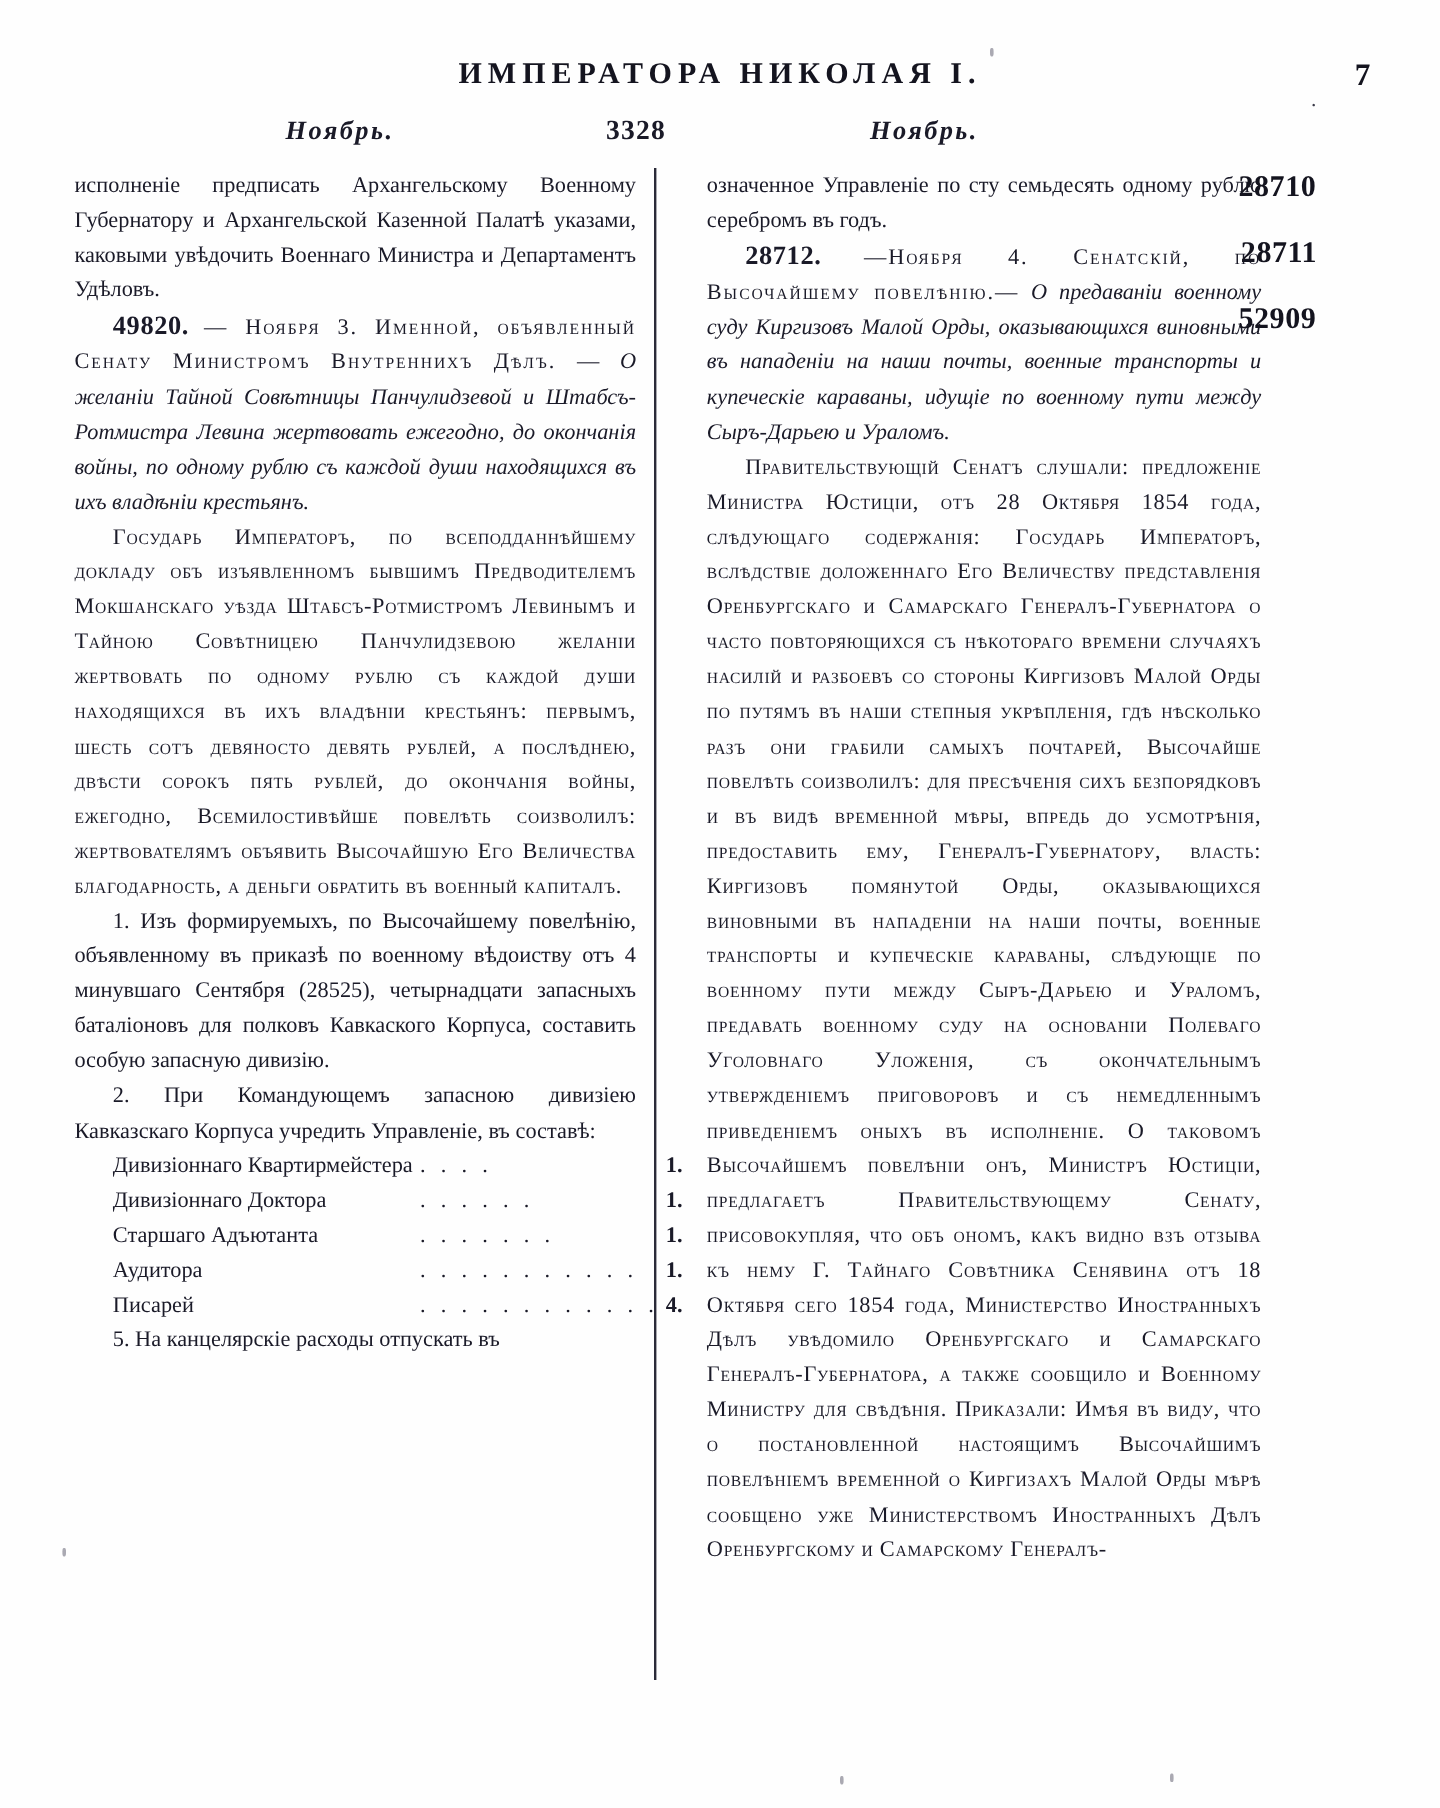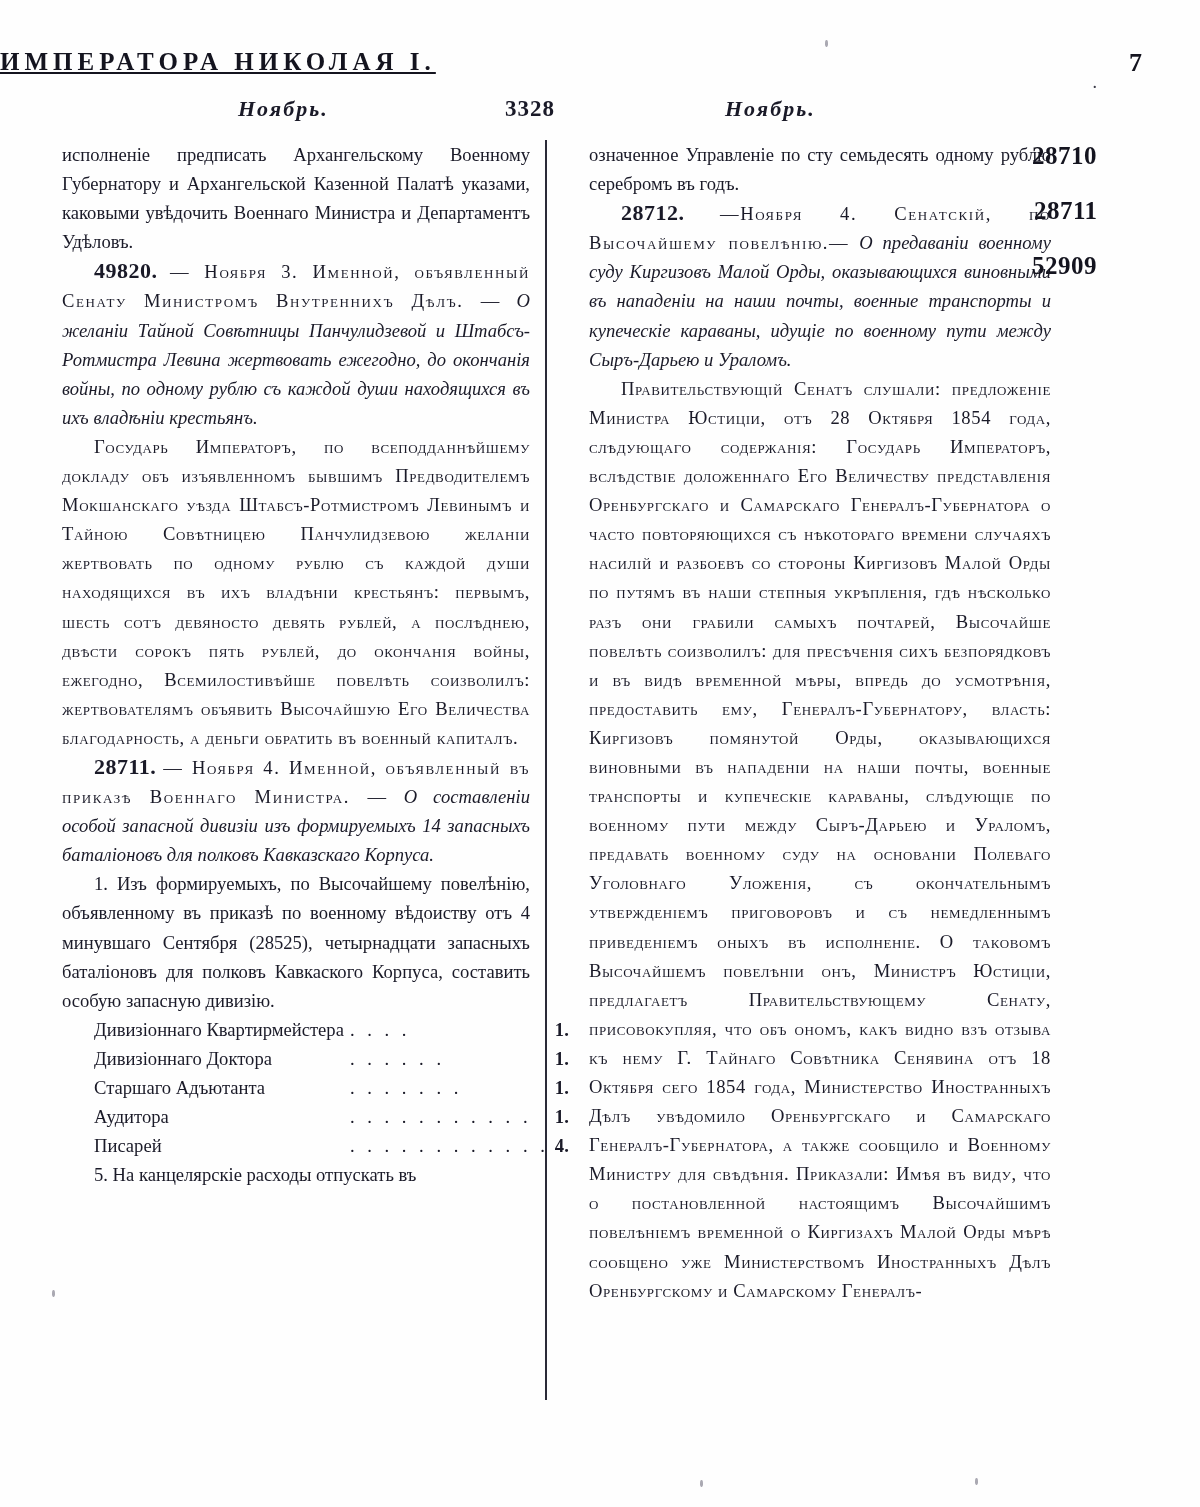--- a/index.html
+++ b/index.html
@@ -22,25 +22,25 @@
     height: 1507px;
     background: #fefefe;
   }
 
   
   .running-head {
     position: absolute;
     left: 0;
     top: 48px;
     width: 1200px;
+    text-align: center;
     font-size: 25px;
     letter-spacing: 5px;
     font-weight: bold;
     color: #14141f;
-    text-decoration: underline;
   }
   .page-number {
     position: absolute;
     right: 58px;
     top: 48px;
     font-size: 26px;
     font-weight: bold;
     color: #14141f;
   }
   .folio-dot {
@@ -191,27 +191,23 @@
     <p>
       <span class="act-no">49820.</span>
       <span class="smallcaps spaced">— Ноября 3. Именной, объявленный Сенату Министромъ Внутреннихъ Дѣлъ. —</span>
       <span class="ital">О желаніи Тайной Совѣтницы Панчулидзевой и Штабсъ-Ротмистра Левина жертвовать ежегодно, до окончанія войны, по одному рублю съ каждой души находящихся въ ихъ владѣніи крестьянъ.</span>
     </p>
 
     <p>
       <span class="smallcaps">Государь Императоръ, по всеподданнѣйшему докладу объ изъявленномъ бывшимъ Предводителемъ Мокшанскаго уѣзда Штабсъ-Ротмистромъ Левинымъ и Тайною Совѣтницею Панчулидзевою желаніи жертвовать по одному рублю съ каждой души находящихся въ ихъ владѣніи крестьянъ: первымъ, шесть сотъ девяносто девять рублей, а послѣднею, двѣсти сорокъ пять рублей, до окончанія войны, ежегодно, Всемилостивѣйше повелѣть соизволилъ: жертвователямъ объявить Высочайшую Его Величества благодарность, а деньги обратить въ военный капиталъ.</span>
     </p>
 
-    <p>
-      <span class="act-no">28711.</span>
-      <span class="smallcaps spaced">— Ноября 4. Именной, объявленный въ приказѣ Военнаго Министра. —</span>
-      <span class="ital">О составленіи особой запасной дивизіи изъ формируемыхъ 14 запасныхъ баталіоновъ для полковъ Кавказскаго Корпуса.</span>
-    </p>
 
     <p>1. Изъ формируемыхъ, по Высочайшему повелѣнію, объявленному въ приказѣ по военному вѣдоиству отъ 4 минувшаго Сентября (28525), четырнадцати запасныхъ баталіоновъ для полковъ Кавкаского Корпуса, составить особую запасную дивизію.</p>
+    <p>2. При Командующемъ запасною дивизіею Кавказскаго Корпуса учредить Управленіе, въ составѣ:</p>
 
     <table class="tbl">
       <tbody>
           <tr>
         <td class="label">Дивизіоннаго Квартирмейстера</td>
         <td class="dots">. . . .</td>
         <td class="val">1.</td>
       </tr>
       <tr>
         <td class="label">Дивизіоннаго Доктора</td>

